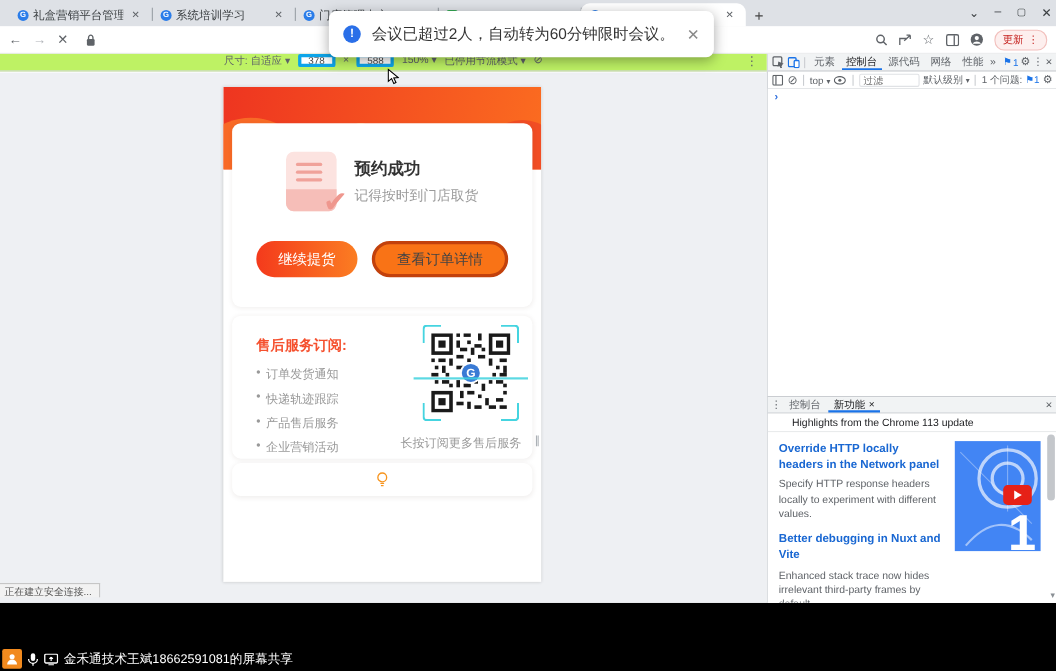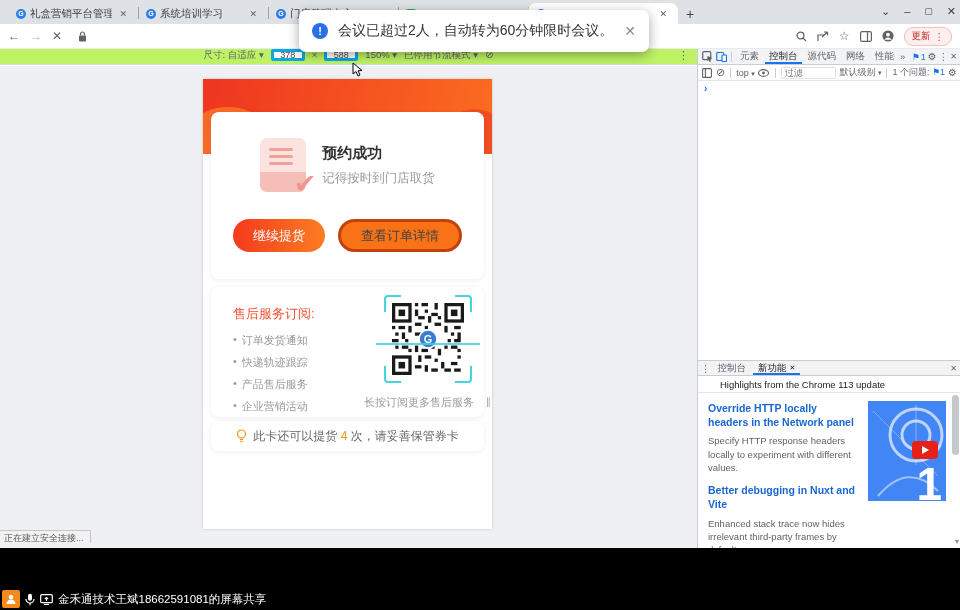--- a/index.html
+++ b/index.html
@@ -52,21 +52,21 @@
   .doc-bottom { position:absolute; left:0; bottom:0; width:100%; height:20px; background:#f6beb8; border-radius:0 0 7px 7px; }
   .doc-check { position:absolute; right:-10px; bottom:-8px; color:#ef978e; font-size:27px; font-weight:bold; }
   .success-title { font-size:15px; font-weight:bold; color:#333; }
   .success-sub { font-size:12.5px; color:#9a9a9a; margin-top:7px; }
   .btn-row { display:flex; justify-content:center; gap:13px; margin-top:27px; }
   .btn { height:33px; border-radius:17px; font-size:13px; display:flex; align-items:center; justify-content:center; font-family:inherit; }
   .btn-primary { width:92px; background:linear-gradient(90deg,#f43a1c,#fb7d22); color:#fff; border:none; }
   .btn-secondary { width:124px; background:#f97316; border:3px solid #c2410c; color:#444; }
 
   .card2 { top:208px; height:130px; }
-  .sub-title { font-size:13px; font-weight:normal; color:#f5502e; margin:18px 0 0 22px; }
+  .sub-title { font-size:13px; font-weight:bold; color:#f5502e; margin:18px 0 0 22px; }
   .sub-list { list-style:none; margin:10px 0 0 22px; }
   .sub-list li { font-size:11px; color:#999; margin-bottom:7px; display:flex; gap:5px; }
   .qr-wrap { position:absolute; right:12px; top:8px; width:88px; height:88px; }
   .qr-corner { position:absolute; width:17px; height:17px; border:2px solid #45d4e0; }
   .qc-tl { left:0; top:0; border-right:none; border-bottom:none; border-radius:4px 0 0 0; }
   .qc-tr { right:0; top:0; border-left:none; border-bottom:none; border-radius:0 4px 0 0; }
   .qc-bl { left:0; bottom:0; border-right:none; border-top:none; border-radius:0 0 0 4px; }
   .qc-br { right:0; bottom:0; border-left:none; border-top:none; border-radius:0 0 4px 0; }
   .qr-svg { position:absolute; left:8px; top:8px; }
   .scanline { position:absolute; left:-8px; right:-8px; top:48px; height:2px; background:#3fd2de; opacity:.85; }
@@ -336,21 +336,20 @@
             </div>
             <div class="qr-caption">长按订阅更多售后服务</div>
           </div>
 
           <div class="card card3">
             <svg width="11" height="14" viewBox="0 0 11 14">
               <circle cx="5.5" cy="5" r="4" fill="none" stroke="#f7941d" stroke-width="1.2"></circle>
               <line x1="3.8" y1="10.5" x2="7.2" y2="10.5" stroke="#f7941d" stroke-width="1.2"></line>
               <line x1="4.3" y1="12.5" x2="6.7" y2="12.5" stroke="#f7941d" stroke-width="1.2"></line>
             </svg>
-            <div class="tip-text"><span>此卡还可以提货 </span><span class="tip-count">4</span><span> 次，请妥善保管券卡</span></div>
           </div>
         </div>
 
         <div class="status-tip">正在建立安全连接...</div>
         <div class="handle-right">∥</div>
 
       </div>
     </div>
 
     <div class="devtools">

